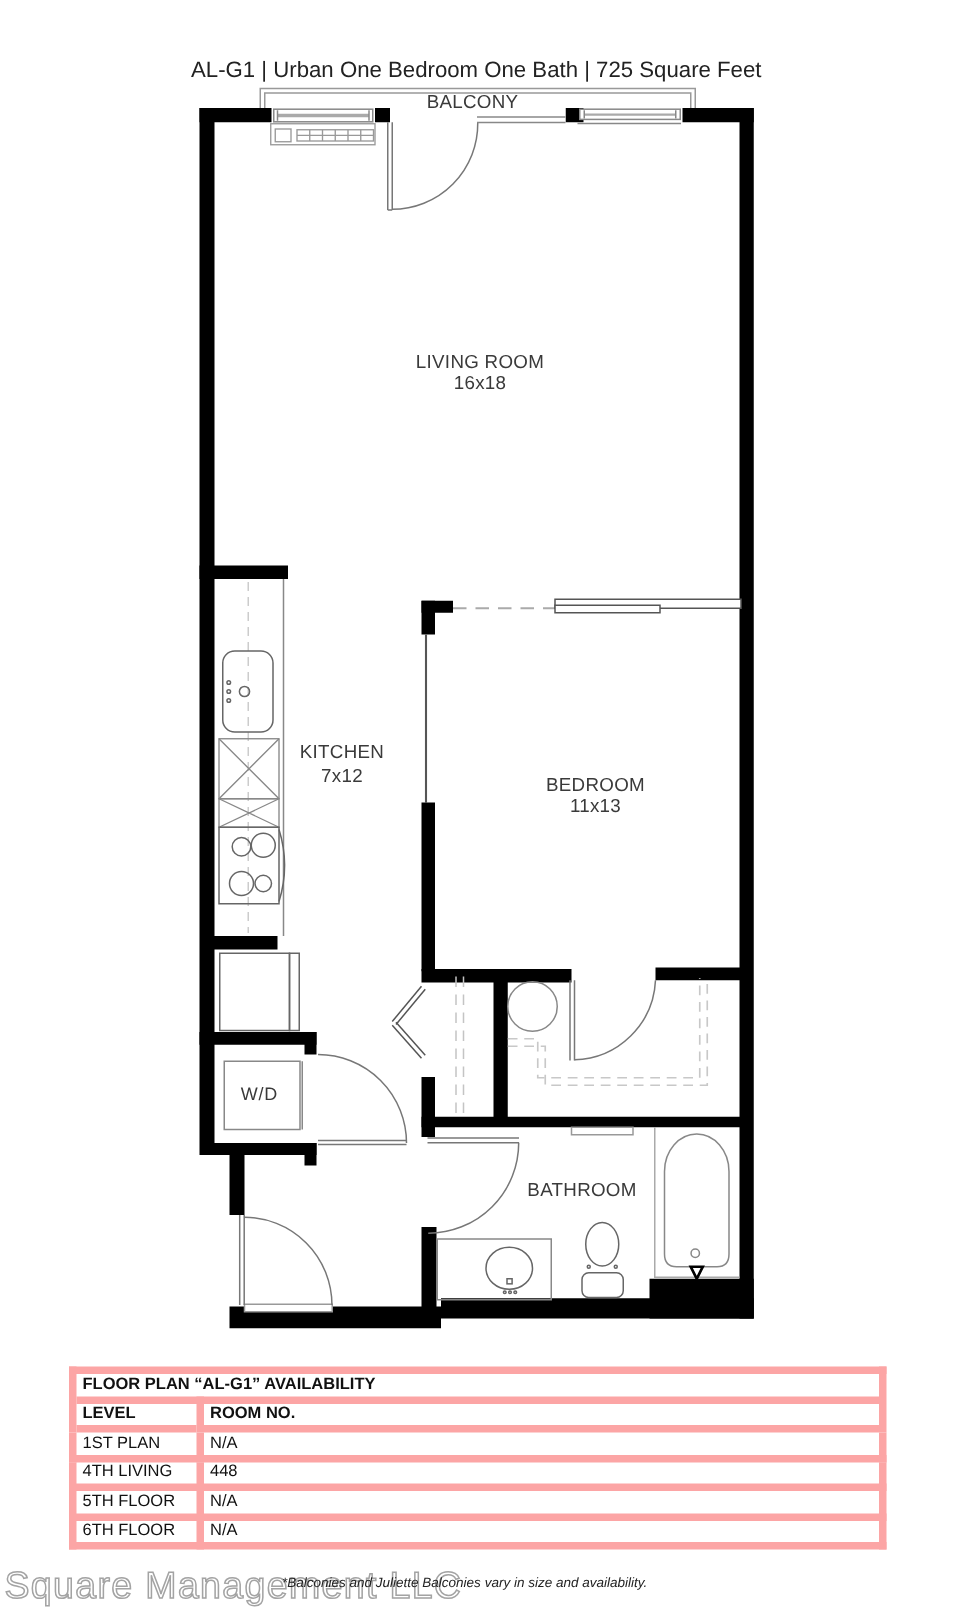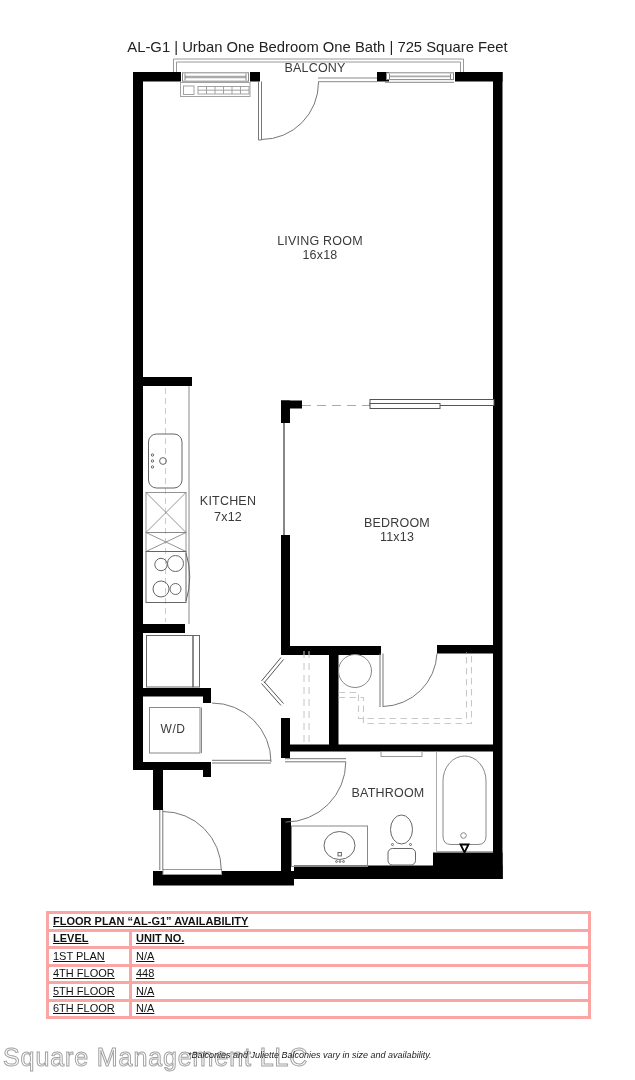--- a/index.html
+++ b/index.html
@@ -2,21 +2,21 @@
 <html><head>
 <meta charset="utf-8">
 <style>
   html,body{margin:0;padding:0;background:#fff;}
   body{width:635px;height:1080px;position:relative;font-family:"Liberation Sans",sans-serif;}
   .title{position:absolute;top:23px;left:0;width:635px;text-align:center;
          font-size:14.8px;font-weight:normal;color:#222;letter-spacing:0px;margin-top:16px;}
   svg text{font-family:"Liberation Sans",sans-serif;fill:#3a3a3a;}
   table{border-collapse:collapse;position:absolute;left:46px;top:911px;width:545px;
         font-size:11px;color:#111;}
-  td{border:3px solid #fca5a5;height:14.5px;padding:0 0 0 4px;vertical-align:middle;line-height:11px;text-decoration:underline;}
+  td{border:5px solid #fca5a5;height:14.5px;padding:0 0 0 4px;vertical-align:middle;line-height:11px;}
   .hd td{font-weight:bold;border-bottom-width:2px;}
   .wm{position:absolute;left:3px;top:1043px;font-size:25px;letter-spacing:0.9px;
       color:transparent;-webkit-text-stroke:1px #a3a3a3;}
   .fine{position:absolute;left:188px;top:1050px;font-size:9px;font-style:italic;color:#222;}
 </style>
 </head>
 <body>
 
 <div class="title">AL-G1 | Urban One Bedroom One Bath | 725 Square Feet</div>
 
@@ -257,28 +257,28 @@
 <path d="M460.5,844.5 L468.5,844.5 L464.5,852.5 Z" fill="#fff" stroke="#000" stroke-width="1.8"></path>
 </svg>
 
 <table>
  <tbody>
       <tr class="hd">
         <td colspan="2">FLOOR PLAN “AL-G1” AVAILABILITY</td>
       </tr>
  <tr class="hd">
         <td style="width:76px">LEVEL</td>
-        <td>UNIT NO.</td>
+        <td>ROOM NO.</td>
       </tr>
  <tr>
         <td>1ST PLAN</td>
         <td>N/A</td>
       </tr>
  <tr>
-        <td>4TH FLOOR</td>
+        <td>4TH LIVING</td>
         <td>448</td>
       </tr>
  <tr>
         <td>5TH FLOOR</td>
         <td>N/A</td>
       </tr>
  <tr>
         <td>6TH FLOOR</td>
         <td>N/A</td>
       </tr>

